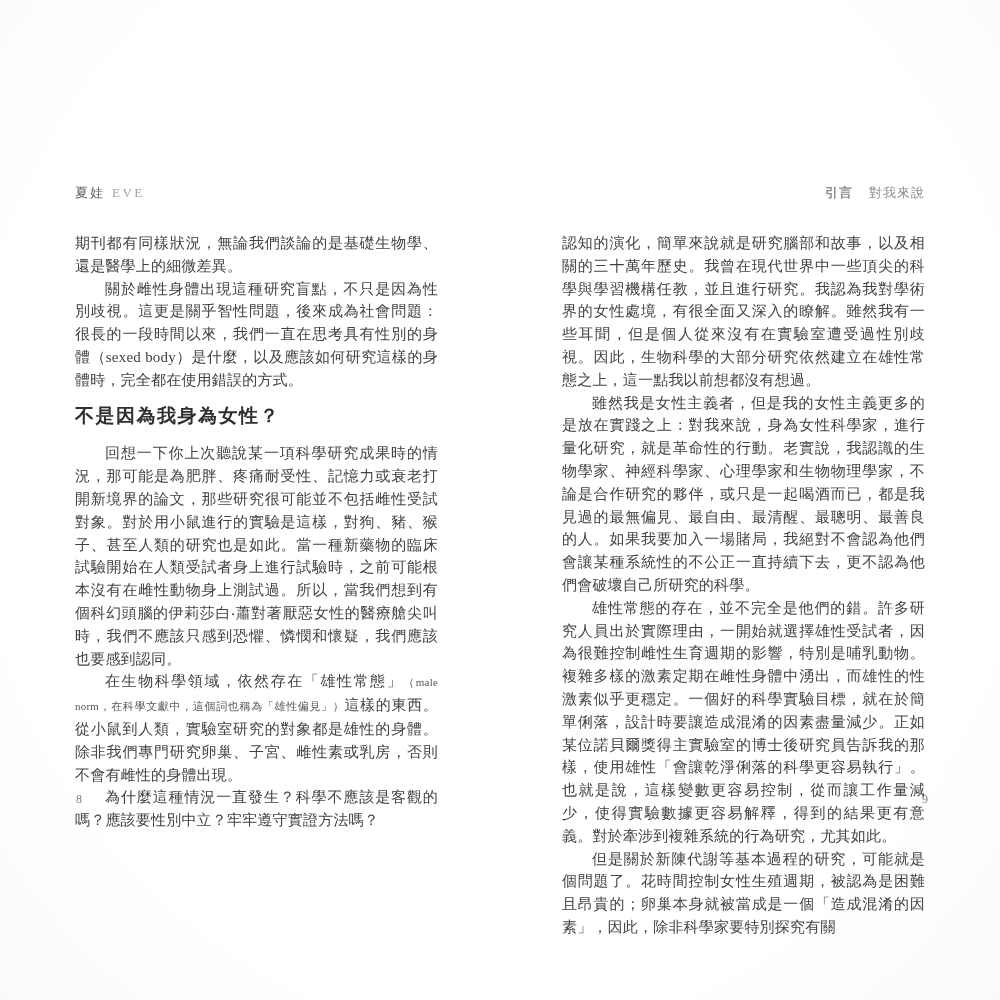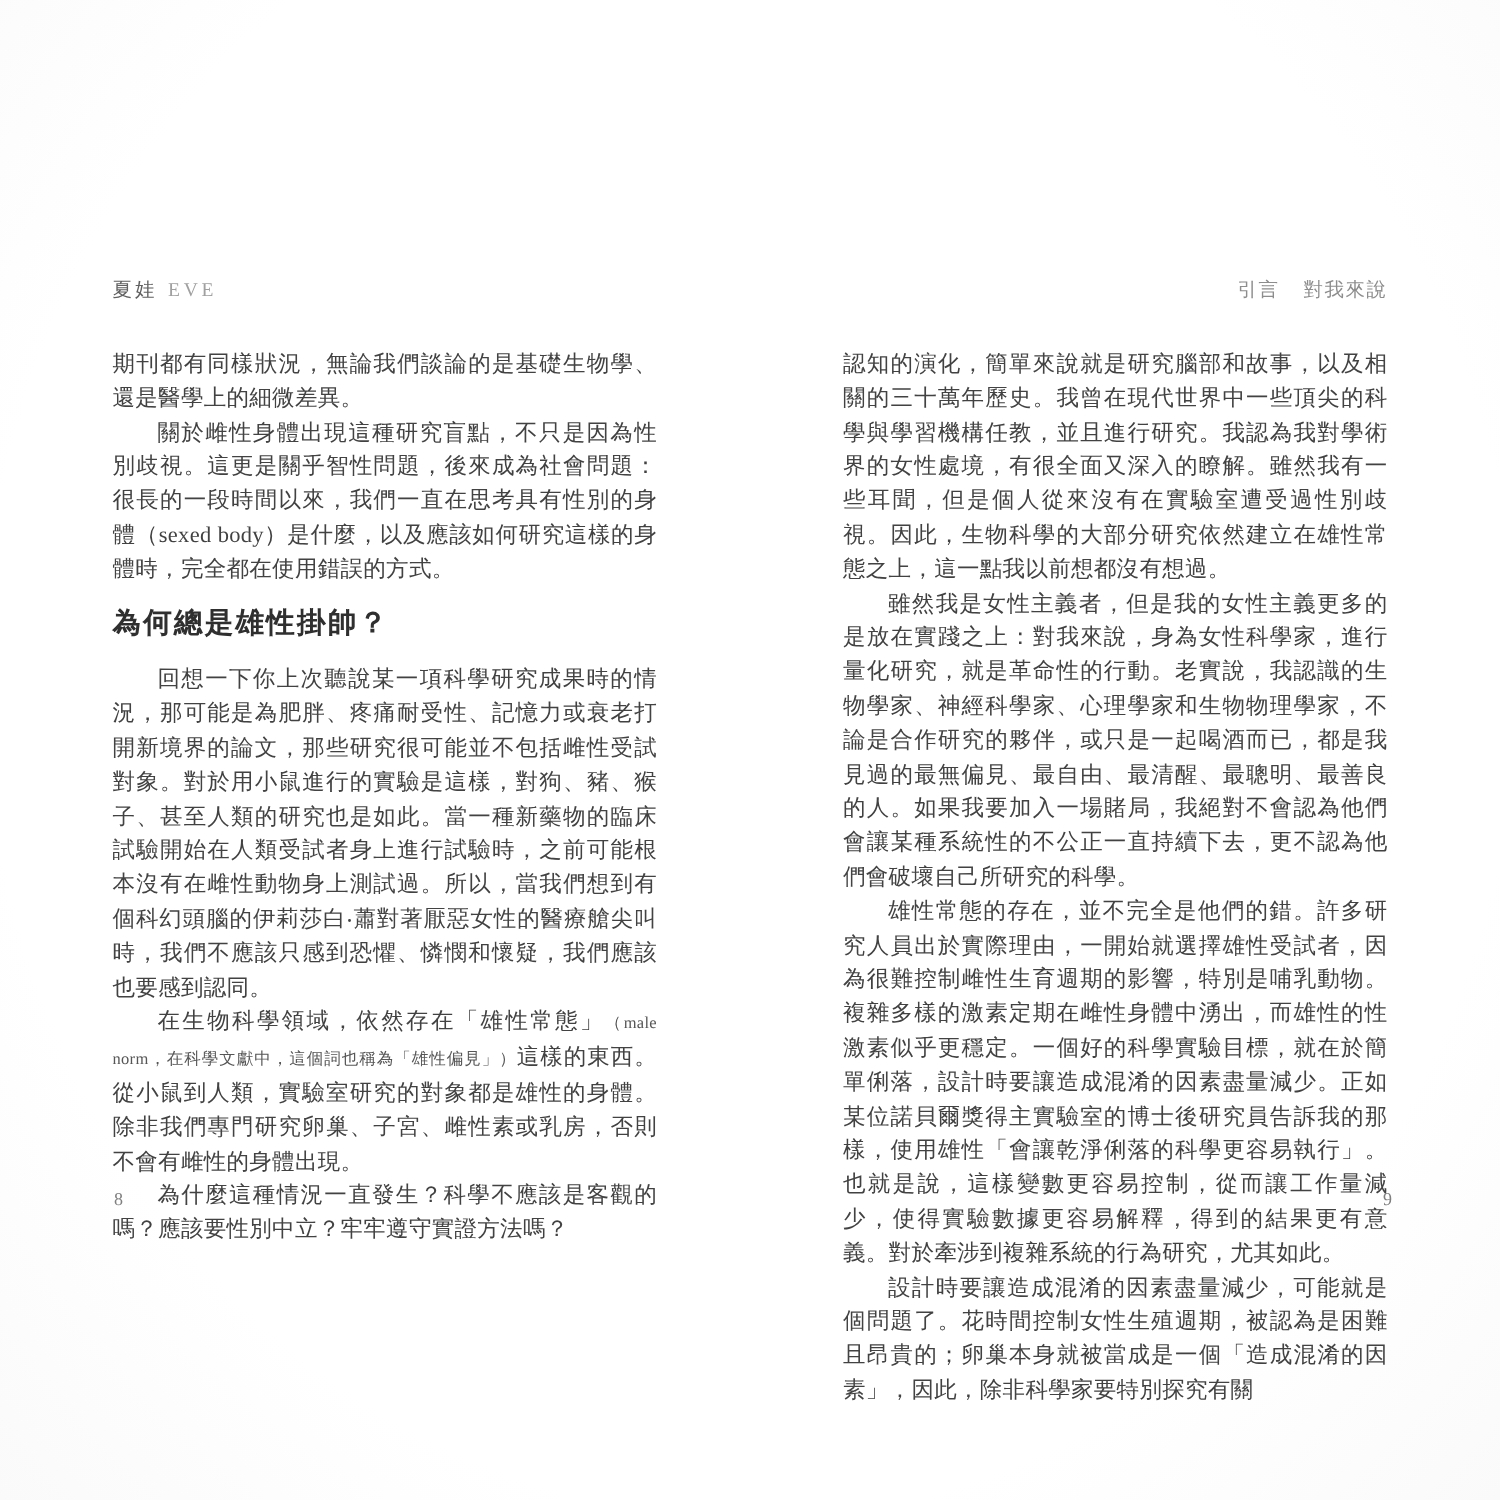--- a/index.html
+++ b/index.html
@@ -17,21 +17,21 @@
   .page-left{left:75px;}
   .page-right{left:562px;}
 
   .running-head{
     font-size:13px;color:#8a8a8a;height:18px;line-height:18px;
     white-space:nowrap;
   }
   .running-head.align-right{text-align:right;}
   .rh-book-zh{color:#616161;letter-spacing:2px;}
   .rh-book-en{color:#a0a0a0;letter-spacing:2.5px;margin-left:7px;font-size:13px;}
-  .rh-section{color:#8d8d8d;margin-right:16px;letter-spacing:1px;}
+  .rh-section{color:#8d8d8d;margin-right:16px;letter-spacing:1px;font-weight:bold;}
   .rh-chapter{color:#8d8d8d;letter-spacing:1px;}
 
   .page-body{
     margin-top:30px;
     font-size:15px;
     line-height:22.8px;
     color:#424242;
     text-align:justify;
     text-justify:inter-ideograph;
     letter-spacing:0.2px;
@@ -56,35 +56,35 @@
 
 <div class="spread">
 
   <div class="page page-left">
     <div class="running-head">
       <span class="rh-book-zh">夏娃</span><span class="rh-book-en">EVE</span>
     </div>
     <div class="page-body" id="left-body">
         <p class="para"><span class="text-run">期刊都有同樣狀況，無論我們談論的是基礎生物學、還是醫學上的細微差異。</span></p>
         <p class="para indent"><span class="text-run">關於雌性身體出現這種研究盲點，不只是因為性別歧視。這更是關乎智性問題，後來成為社會問題：很長的一段時間以來，我們一直在思考具有性別的身體（sexed body）是什麼，以及應該如何研究這樣的身體時，完全都在使用錯誤的方式。</span></p>
-        <h2 class="section-heading">為何總是雄性掛帥？</h2>
+        <h2 class="section-heading">不是因為我身為女性？</h2>
         <p class="para indent"><span class="text-run">回想一下你上次聽說某一項科學研究成果時的情況，那可能是為肥胖、疼痛耐受性、記憶力或衰老打開新境界的論文，那些研究很可能並不包括雌性受試對象。對於用小鼠進行的實驗是這樣，對狗、豬、猴子、甚至人類的研究也是如此。當一種新藥物的臨床試驗開始在人類受試者身上進行試驗時，之前可能根本沒有在雌性動物身上測試過。所以，當我們想到有個科幻頭腦的伊莉莎白‧蕭對著厭惡女性的醫療艙尖叫時，我們不應該只感到恐懼、憐憫和懷疑，我們應該也要感到認同。</span></p>
         <p class="para indent"><span class="text-run">在生物科學領域，依然存在「雄性常態」</span><span class="small-note">（male norm，在科學文獻中，這個詞也稱為「雄性偏見」）</span><span class="text-run">這樣的東西。從小鼠到人類，實驗室研究的對象都是雄性的身體。除非我們專門研究卵巢、子宮、雌性素或乳房，否則不會有雌性的身體出現。</span></p>
         <p class="para indent"><span class="text-run">為什麼這種情況一直發生？科學不應該是客觀的嗎？應該要性別中立？牢牢遵守實證方法嗎？</span></p>
       </div>
   </div>
 
   <div class="page page-right">
     <div class="running-head align-right">
       <span class="rh-section">引言</span><span class="rh-chapter">對我來說</span>
     </div>
     <div class="page-body" id="right-body">
         <p class="para"><span class="text-run">認知的演化，簡單來說就是研究腦部和故事，以及相關的三十萬年歷史。我曾在現代世界中一些頂尖的科學與學習機構任教，並且進行研究。我認為我對學術界的女性處境，有很全面又深入的瞭解。雖然我有一些耳聞，但是個人從來沒有在實驗室遭受過性別歧視。因此，生物科學的大部分研究依然建立在雄性常態之上，這一點我以前想都沒有想過。</span></p>
         <p class="para indent"><span class="text-run">雖然我是女性主義者，但是我的女性主義更多的是放在實踐之上：對我來說，身為女性科學家，進行量化研究，就是革命性的行動。老實說，我認識的生物學家、神經科學家、心理學家和生物物理學家，不論是合作研究的夥伴，或只是一起喝酒而已，都是我見過的最無偏見、最自由、最清醒、最聰明、最善良的人。如果我要加入一場賭局，我絕對不會認為他們會讓某種系統性的不公正一直持續下去，更不認為他們會破壞自己所研究的科學。</span></p>
         <p class="para indent"><span class="text-run">雄性常態的存在，並不完全是他們的錯。許多研究人員出於實際理由，一開始就選擇雄性受試者，因為很難控制雌性生育週期的影響，特別是哺乳動物。複雜多樣的激素定期在雌性身體中湧出，而雄性的性激素似乎更穩定。一個好的科學實驗目標，就在於簡單俐落，設計時要讓造成混淆的因素盡量減少。正如某位諾貝爾獎得主實驗室的博士後研究員告訴我的那樣，使用雄性「會讓乾淨俐落的科學更容易執行」。也就是說，這樣變數更容易控制，從而讓工作量減少，使得實驗數據更容易解釋，得到的結果更有意義。對於牽涉到複雜系統的行為研究，尤其如此。</span></p>
-        <p class="para indent"><span class="text-run">設計時要讓造成混淆的因素盡量減少，可能就是個問題了。花時間控制女性生殖週期，被認為是困難且昂貴的；卵巢本身就被當成是一個「造成混淆的因素」，因此，除非科學家要特別探究有關</span></p>
+        <p class="para indent"><span class="text-run">但是關於新陳代謝等基本過程的研究，可能就是個問題了。花時間控制女性生殖週期，被認為是困難且昂貴的；卵巢本身就被當成是一個「造成混淆的因素」，因此，除非科學家要特別探究有關</span></p>
       </div>
   </div>
 
   <div class="folio folio-left">8</div>
   <div class="folio folio-right">9</div>
 
 </div>
 
 </body></html>

